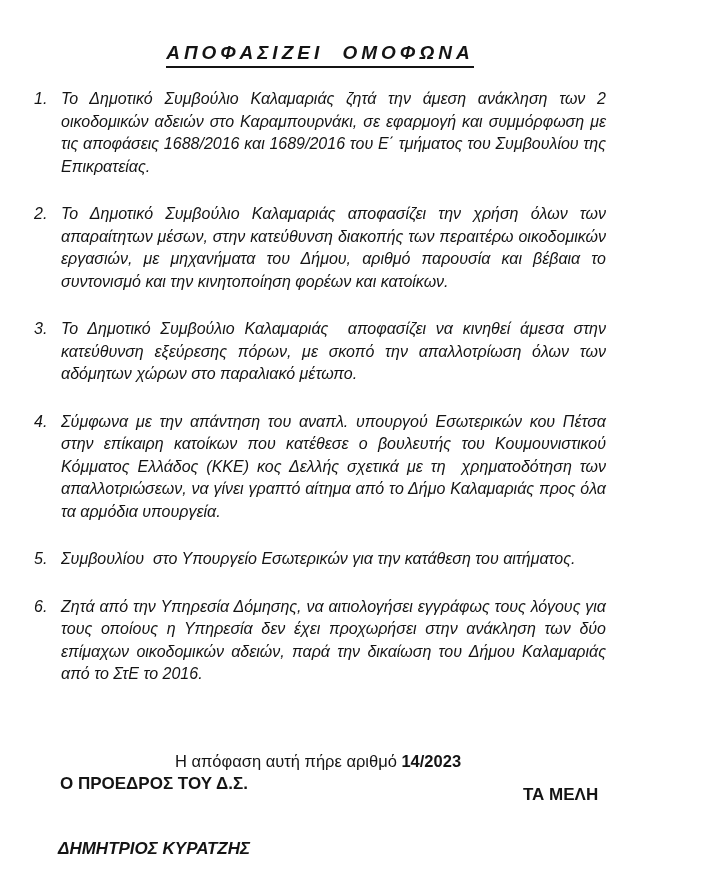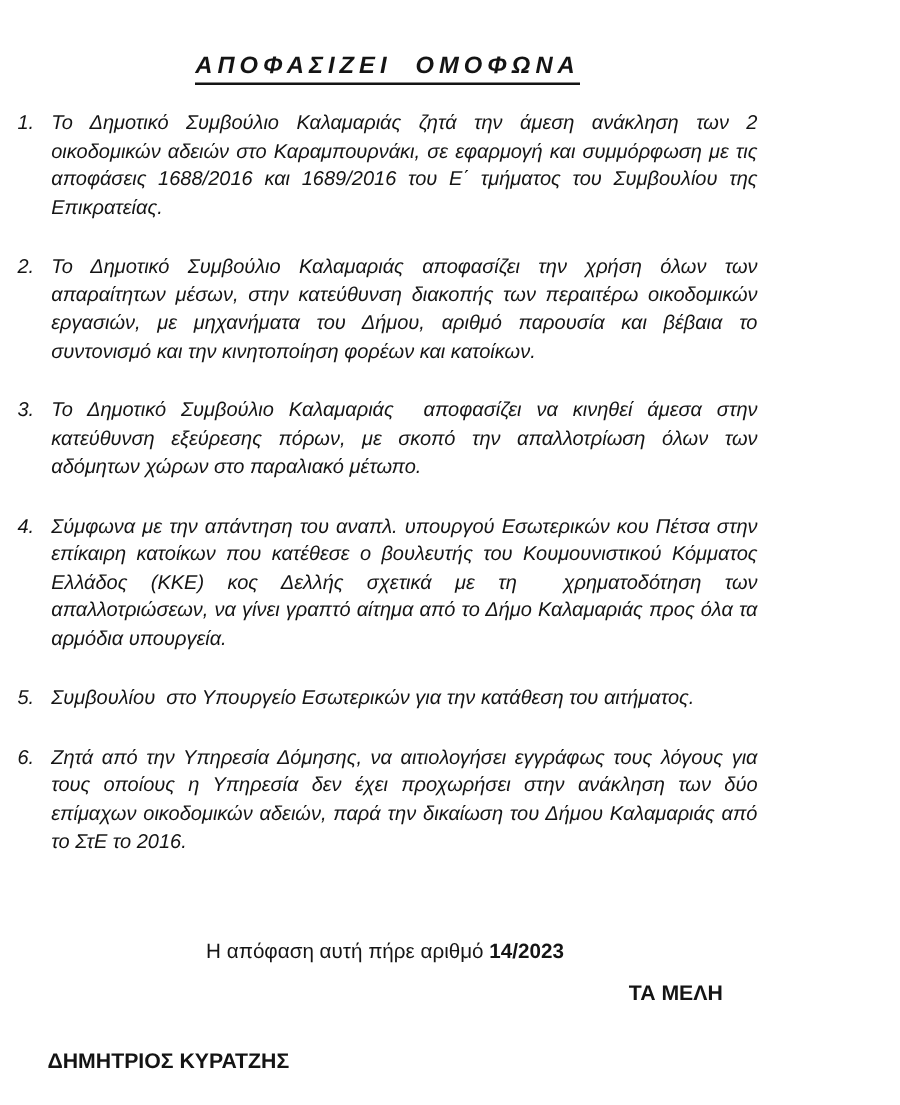--- a/index.html
+++ b/index.html
@@ -8,21 +8,21 @@
     background: #ffffff;
     font-family: "Liberation Sans", sans-serif;
     color: #141414;
   }
   .page {
     position: relative;
     box-sizing: border-box;
     width: 622px;
     height: 884px;
     background: #ffffff;
-    padding: 41px 16px 0 14px;
+    padding: 41px 16px 0 34px;
     overflow: hidden;
   }
   
   .title {
     margin: 0;
     text-align: center;
     font-size: 19px;
     line-height: 23px;
     font-weight: bold;
     font-style: italic;
@@ -82,20 +82,21 @@
     position: absolute;
     left: 489px;
     top: 12px;
     font-weight: bold;
     font-size: 17px;
   }
   .president-name {
     margin: 44px 0 16px 24px;
     font-weight: bold;
     font-size: 17px;
+    font-style: italic;
   }
 </style>
 </head>
 <body>
 
 <div class="page">
 
   <h1 class="title"><span class="underline">ΑΠΟΦΑΣΙΖΕΙ ΟΜΟΦΩΝΑ</span></h1>
 
   <ol class="list">
@@ -128,19 +129,20 @@
       <span class="num">6.</span>
       <span class="text">Ζητά από την Υπηρεσία Δόμησης, να αιτιολογήσει εγγράφως τους λόγους για τους οποίους η Υπηρεσία δεν έχει προχωρήσει στην ανάκληση των δύο επίμαχων οικοδομικών αδειών, παρά την δικαίωση του Δήμου Καλαμαριάς από το ΣτΕ το 2016.</span>
     </li>
   </ol>
 
   <div class="footer">
     <p class="f-line"><span>Η απόφαση αυτή πήρε αριθμό </span><span class="bold">14/2023</span></p>
 
 
     <div class="sig-row">
+      <span class="president-label">Ο ΠΡΟΕΔΡΟΣ ΤΟΥ Δ.Σ.</span>
       <span class="members-label">ΤΑ ΜΕΛΗ</span>
     </div>
 
     <p class="president-name">ΔΗΜΗΤΡΙΟΣ ΚΥΡΑΤΖΗΣ</p>
   </div>
 
 </div>
 
 </body></html>

